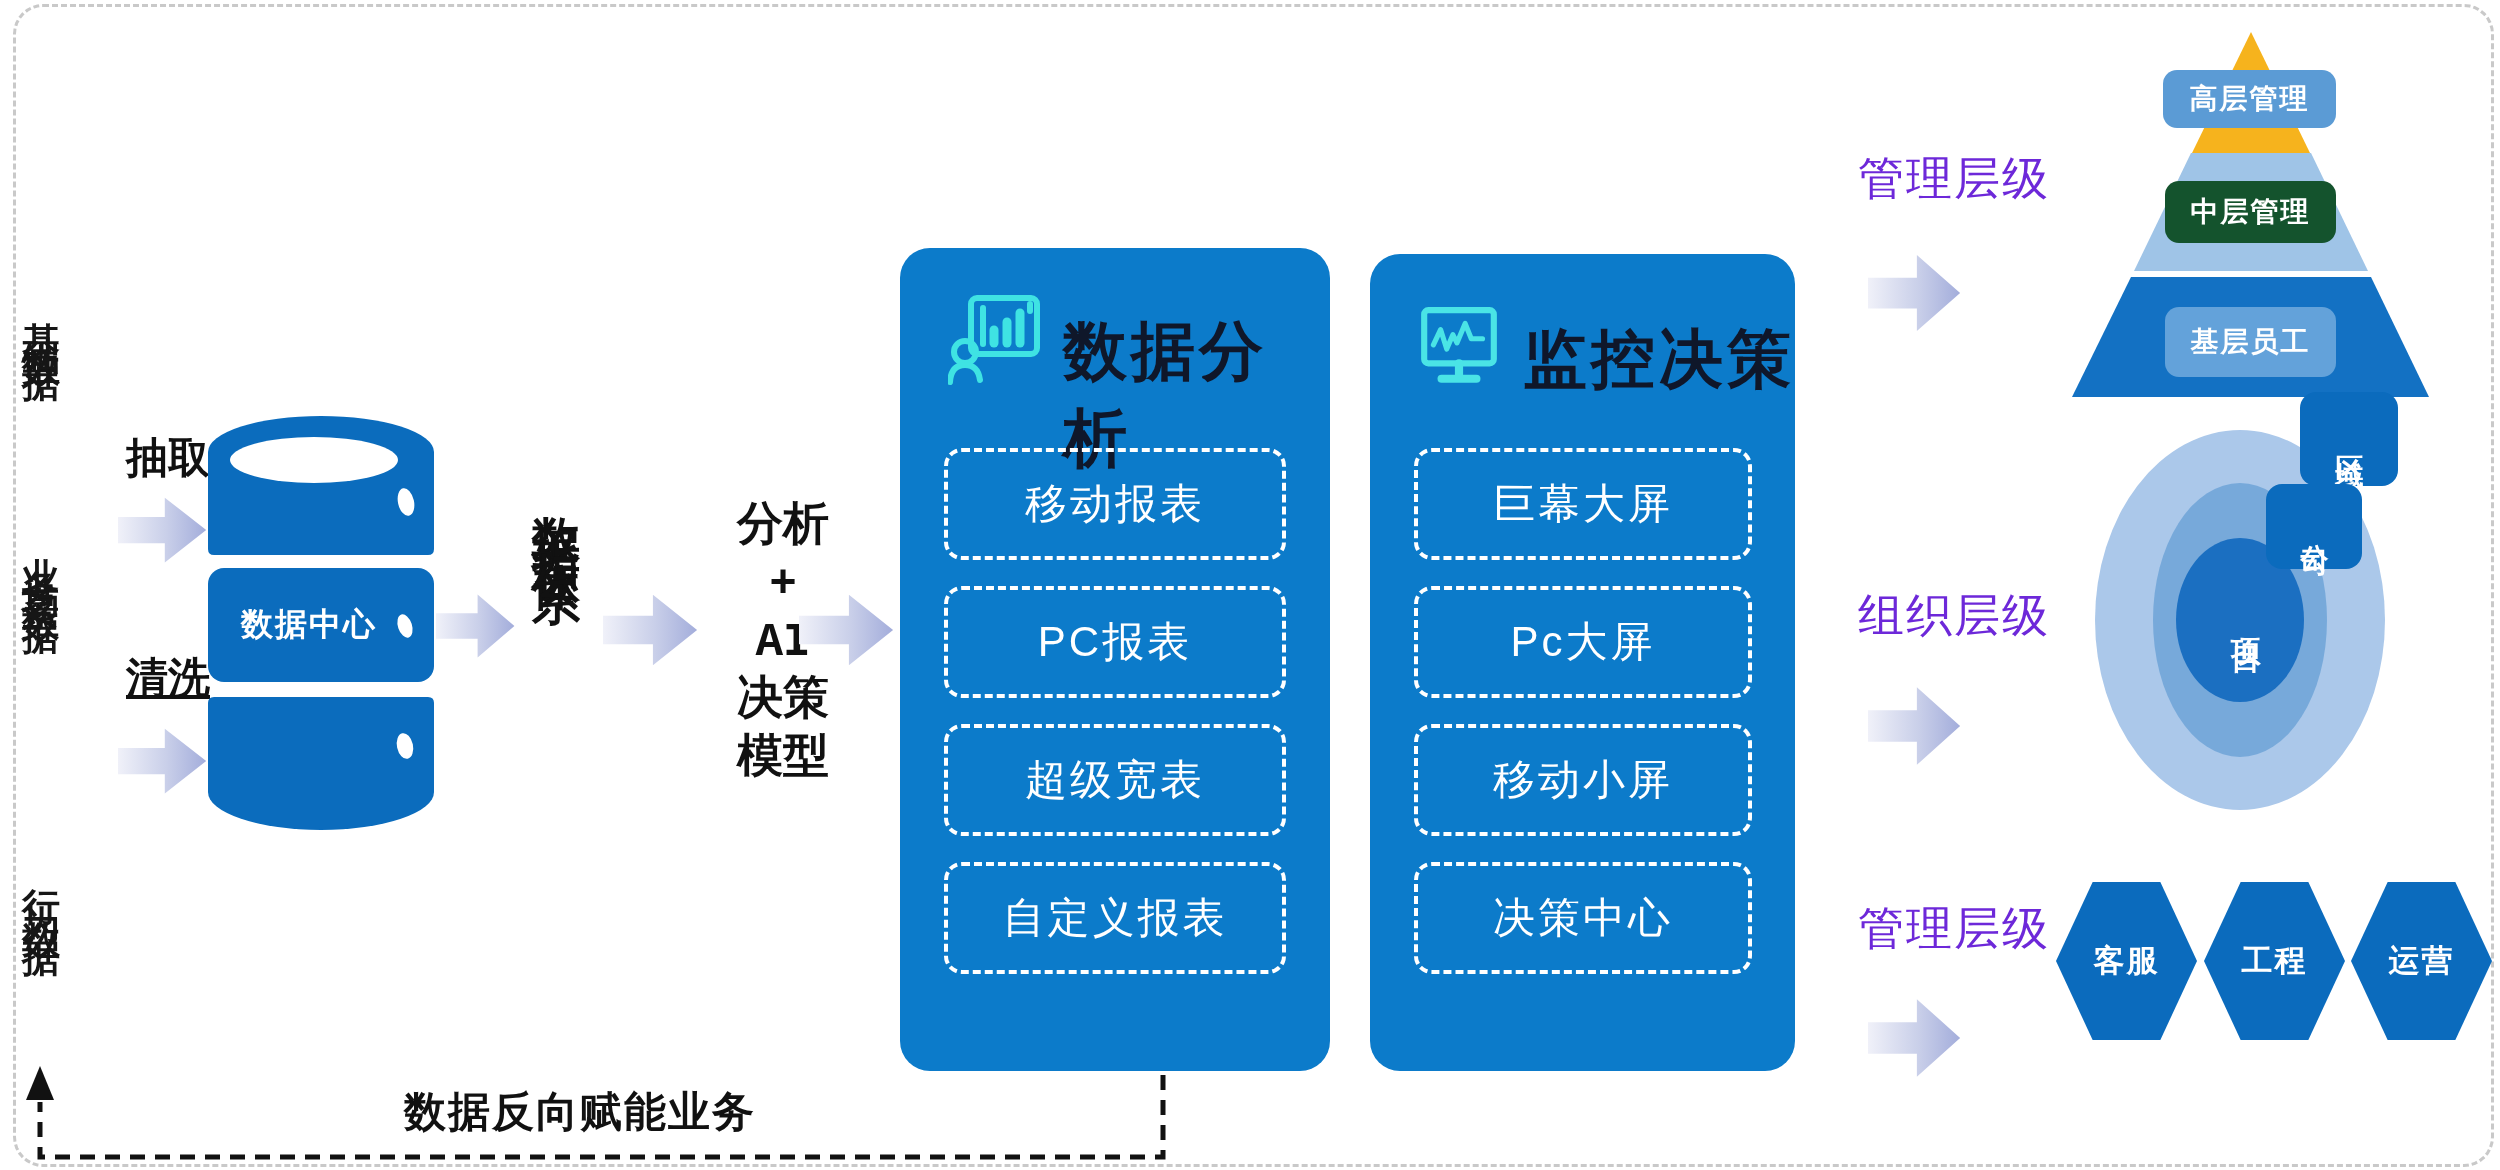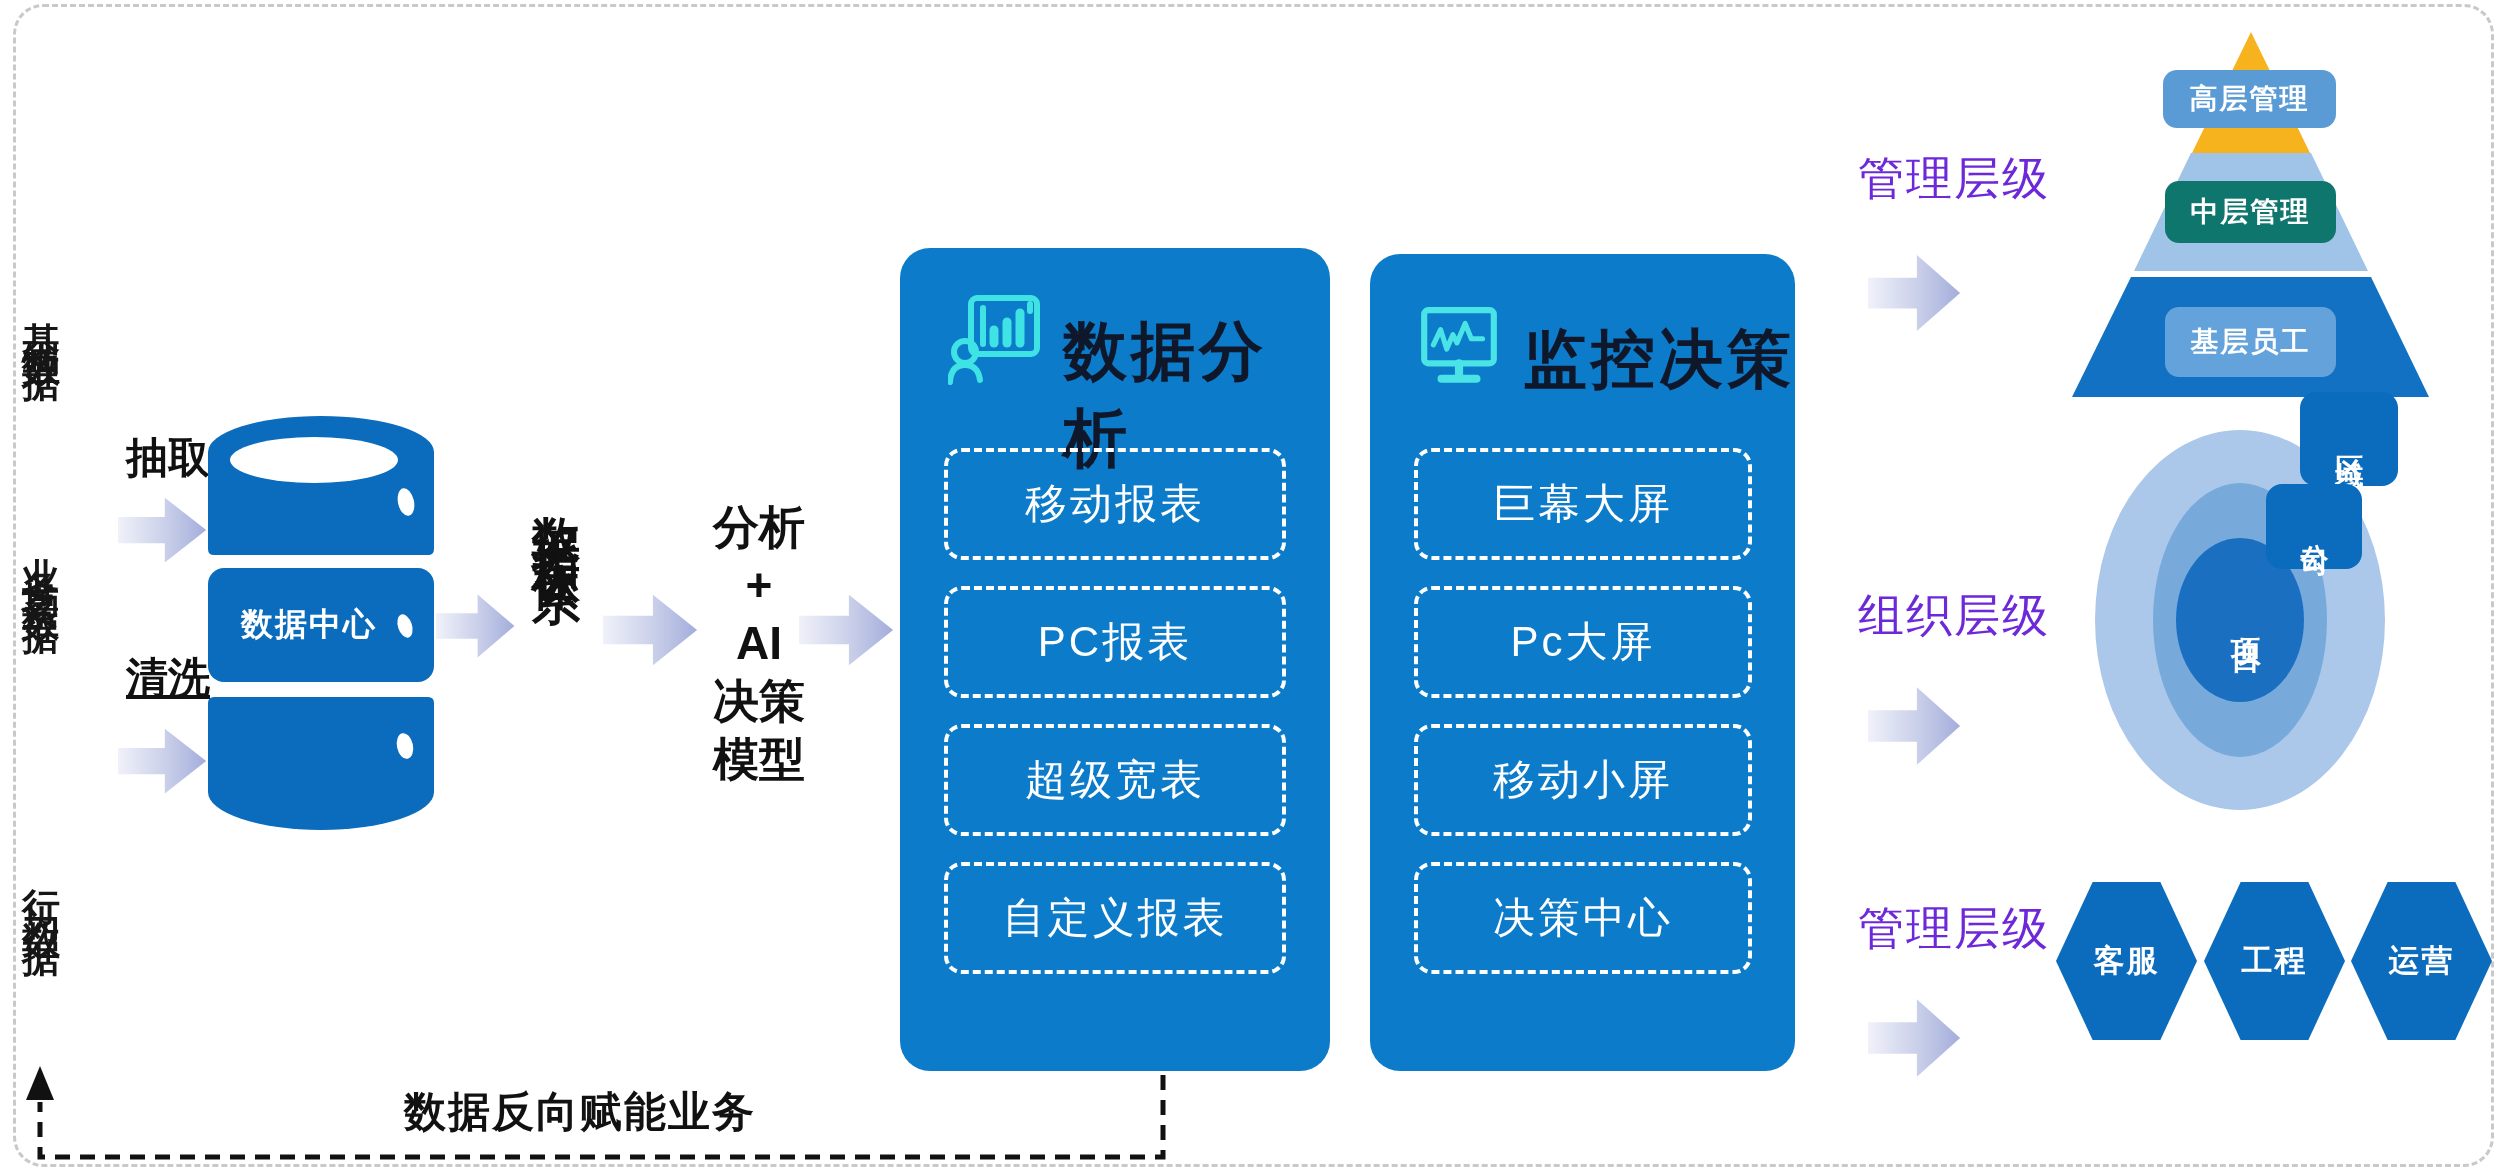--- a/index.html
+++ b/index.html
@@ -104,21 +104,21 @@
   </div>
 
   <div class="abs vtext ind-label" style="left:532px;top:478px;height:368px;">数据指标体系</div>
 
   <div class="abs" style="left:603px;top:592px;width:96px;height:76px;">
     <svg class="arrow-svg" viewBox="0 0 100 80" preserveAspectRatio="none">
         <polygon points="0,25 52,25 52,3 98,40 52,77 52,55 0,55" fill="url(#ag)"></polygon>
       </svg>
   </div>
 
-  <div class="abs model-block" style="left:684px;top:498px;">
+  <div class="abs model-block" style="left:708px;top:498px;font-family:Liberation Mono, monospace;">
     <div>分析</div>
     <div>+</div>
     <div>AI</div>
     <div>决策</div>
     <div>模型</div>
   </div>
 
   <div class="abs" style="left:799px;top:592px;width:96px;height:76px;">
     <svg class="arrow-svg" viewBox="0 0 100 80" preserveAspectRatio="none">
         <polygon points="0,25 52,25 52,3 98,40 52,77 52,55 0,55" fill="url(#ag)"></polygon>
@@ -168,21 +168,21 @@
       </svg>
   </div>
   <div class="abs" style="left:2070px;top:30px;width:359px;height:368px;">
     <svg class="arrow-svg" viewBox="0 0 359 368">
       <polygon points="181,2 240,123 122,123" fill="#f6b31d"></polygon>
       <polygon points="121,123 241,123 298,241 64,241" fill="#9fc4e7"></polygon>
       <polygon points="61,247 301,247 359,367 2,367" fill="#1371c3"></polygon>
     </svg>
   </div>
   <div class="band" style="left:2163px;top:70px;width:173px;height:58px;background:#5b9bd5;">高层管理</div>
-  <div class="band" style="left:2165px;top:181px;width:171px;height:62px;background:#0f766e;">中层管理</div>
+  <div class="band" style="left:2165px;top:181px;width:171px;height:62px;background:#14532d;">中层管理</div>
   <div class="band" style="left:2165px;top:307px;width:171px;height:70px;background:#63a2da;">基层员工</div>
 
   <div class="abs right-label" style="left:1858px;top:585px;">组织层级</div>
   <div class="abs" style="left:1868px;top:684px;width:94px;height:84px;">
     <svg class="arrow-svg" viewBox="0 0 100 80" preserveAspectRatio="none">
         <polygon points="0,25 52,25 52,3 98,40 52,77 52,55 0,55" fill="url(#ag)"></polygon>
       </svg>
   </div>
   <div class="abs" style="left:2095px;top:429px;width:291px;height:382px;">
     <svg class="arrow-svg" viewBox="0 0 291 382">

